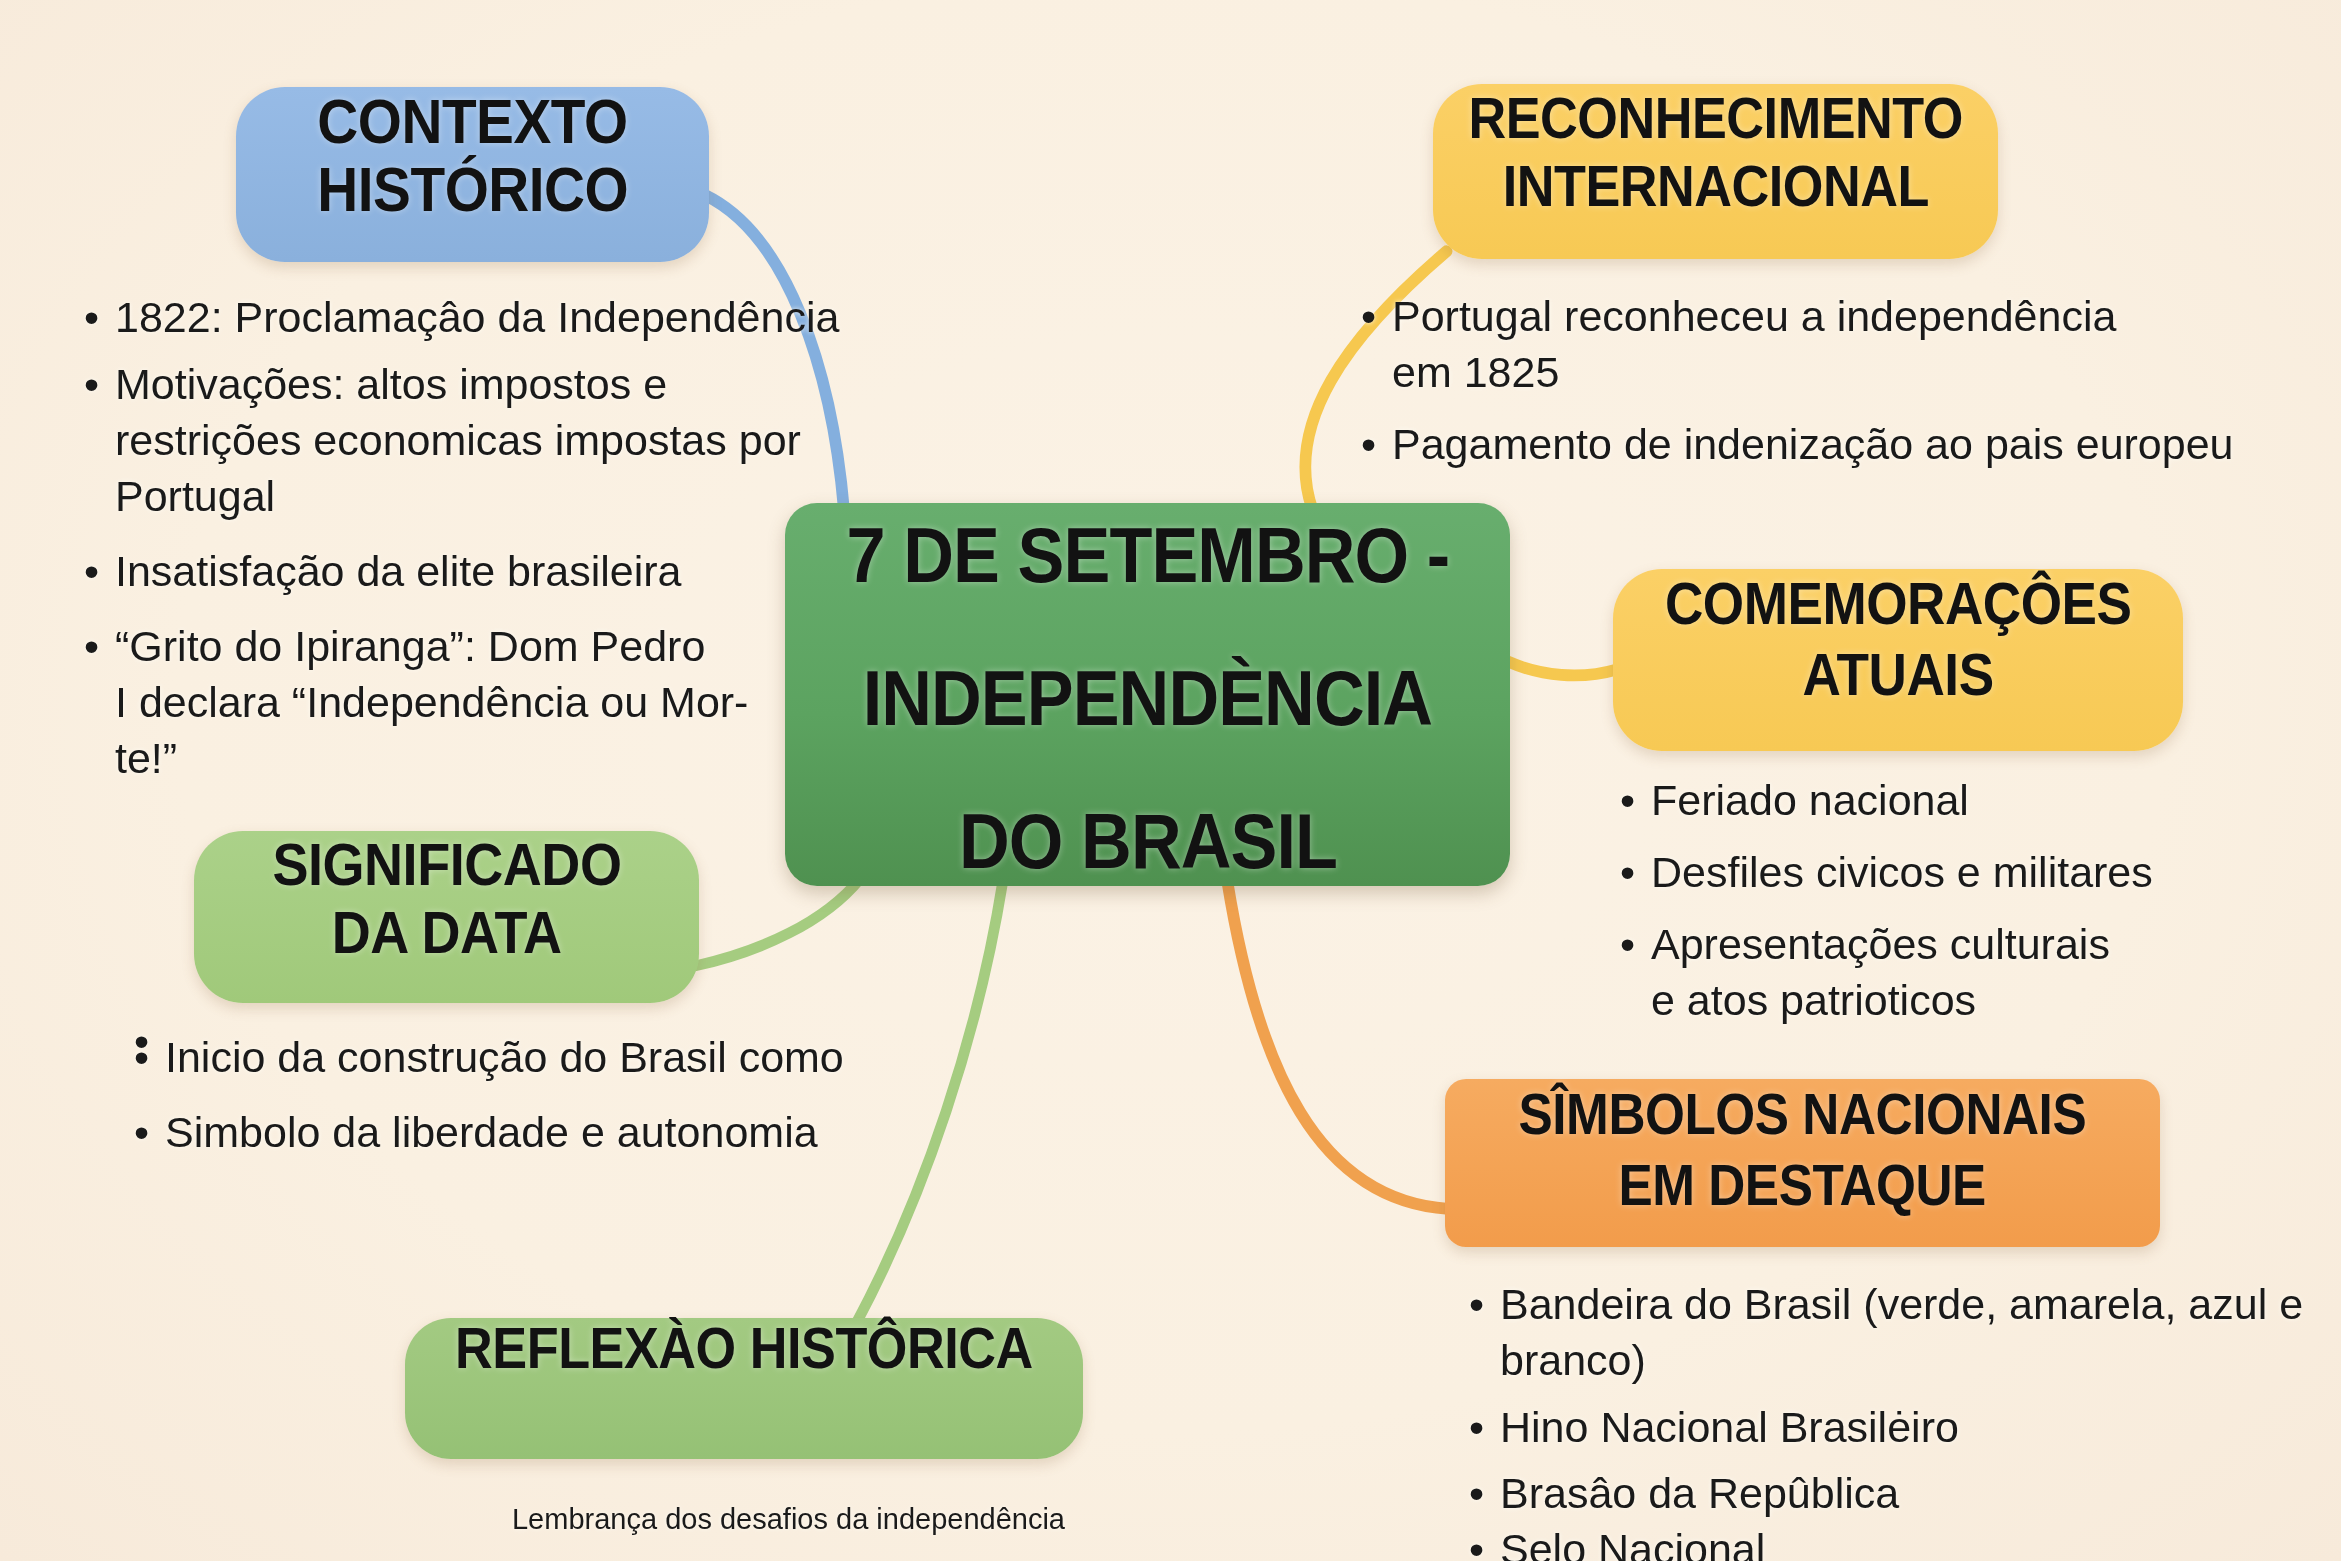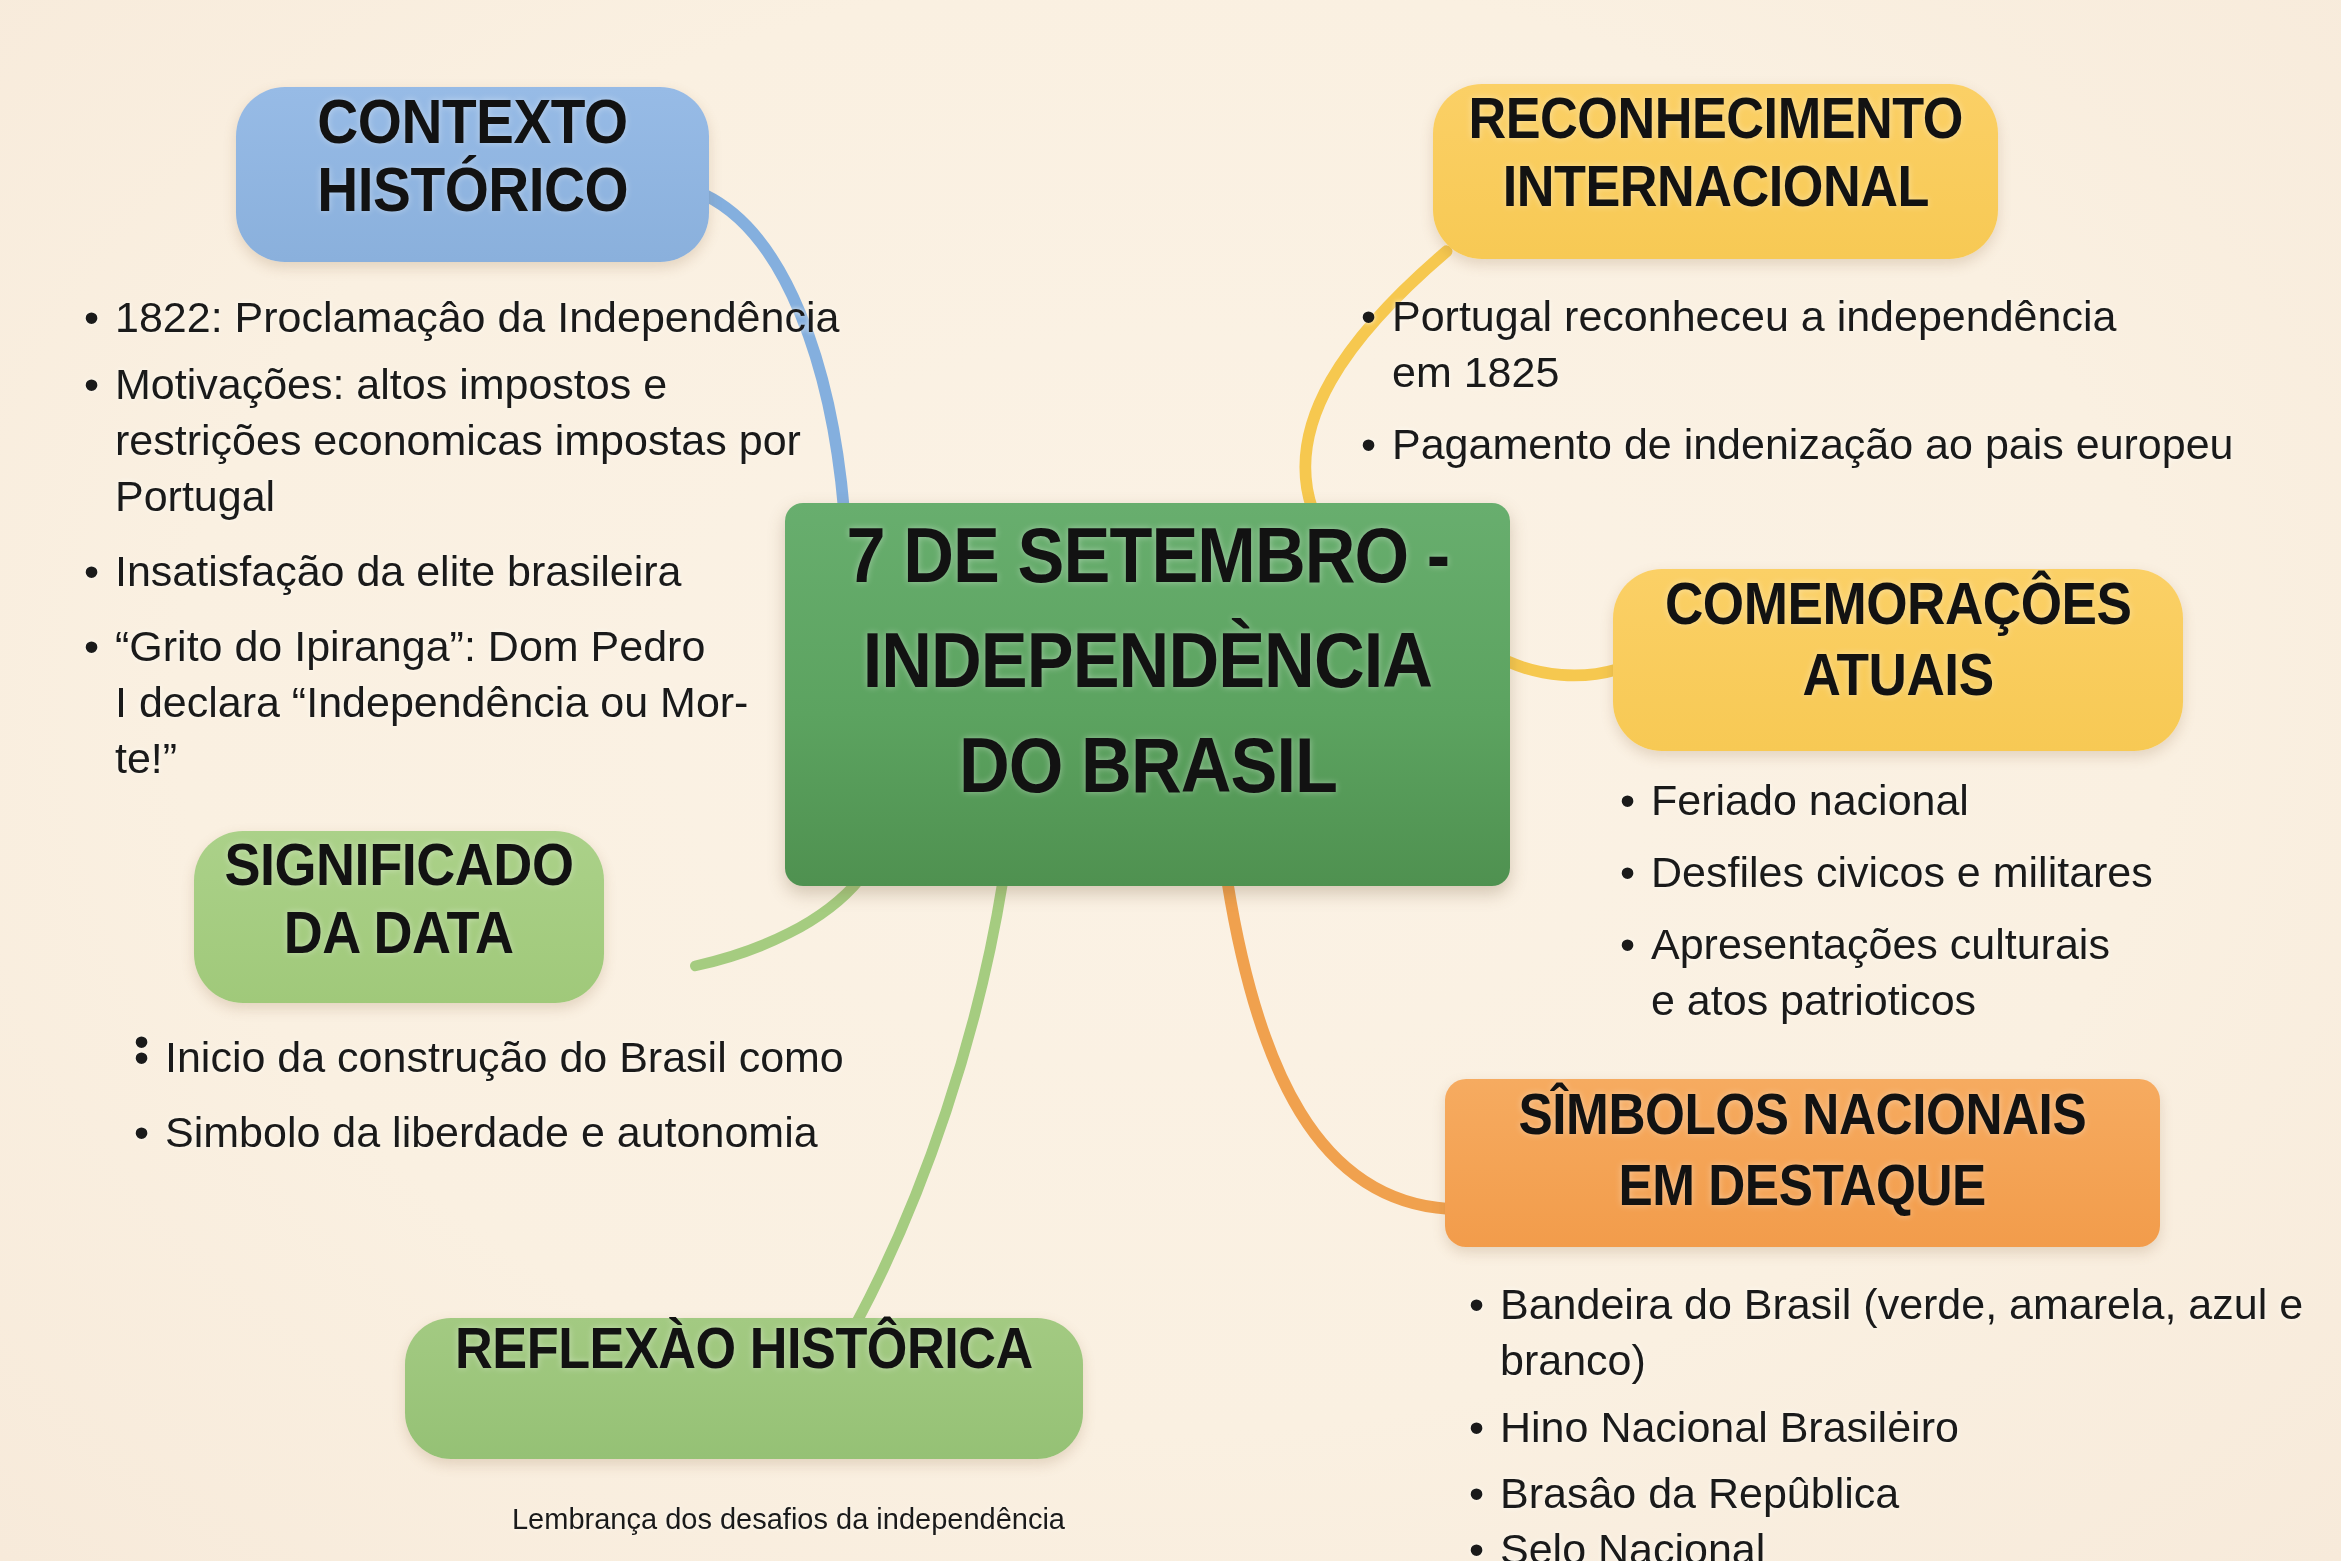--- a/index.html
+++ b/index.html
@@ -25,27 +25,27 @@
     transform-origin:50% 50%;
     letter-spacing:-0.5px;
     color:#121212;
     text-shadow:0 0 7.8px rgba(255,255,255,.40);
     white-space:nowrap;
   }
   #node-contexto{left:236px;top:87px;width:473px;height:175px;border-radius:49px;background:linear-gradient(180deg,#97BBE6,#8AB0DC);}
   #node-contexto .t{font-size:63px;line-height:68px;}
   #node-reconhecimento{left:1433px;top:84px;width:565px;height:175px;border-radius:49px;background:linear-gradient(180deg,#FBD066,#F7C954);}
   #node-reconhecimento .t{font-size:58px;line-height:68px;}
-  #node-center{left:785px;top:503px;width:725px;height:383px;border-radius:18px;background:linear-gradient(180deg,#68AE6E 0%,#5CA360 55%,#4F9150 100%);box-shadow:0 7.8px 16.6px rgba(110,80,45,.26);}
+  #node-center{left:785px;top:503px;width:725px;height:383px;border-radius:32px;background:linear-gradient(180deg,#68AE6E 0%,#5CA360 55%,#4F9150 100%);box-shadow:0 7.8px 16.6px rgba(110,80,45,.26);gap:38px;}
   #node-center .t{font-size:78px;line-height:105px;letter-spacing:-1px;}
   #node-comemoracoes{left:1613px;top:569px;width:570px;height:182px;border-radius:49px;background:linear-gradient(180deg,#FBD066,#F7C954);}
   #node-comemoracoes .t{font-size:59px;line-height:71px;}
   #node-simbolos{left:1445px;top:1079px;width:715px;height:168px;border-radius:21px;background:linear-gradient(180deg,#F6AB60,#F29C4B);}
   #node-simbolos .t{font-size:57px;line-height:71px;}
-  #node-significado{left:194px;top:831px;width:410px;height:172px;border-radius:49px;background:linear-gradient(180deg,#ABD189,#A0C97A);}
+  #node-significado{left:194px;top:831px;width:505px;height:172px;border-radius:49px;background:linear-gradient(180deg,#ABD189,#A0C97A);}
   #node-significado .t{font-size:60px;line-height:68px;}
   #node-reflexao{left:405px;top:1318px;width:678px;height:141px;border-radius:46px;background:linear-gradient(180deg,#A3CA82,#95C175);}
   #node-reflexao .t{font-size:58px;line-height:59px;}
 
   .list{position:absolute;}
   .ln{
     position:relative;
     padding-left:31px;
     font-size:43px;line-height:56px;
     font-weight:normal;

